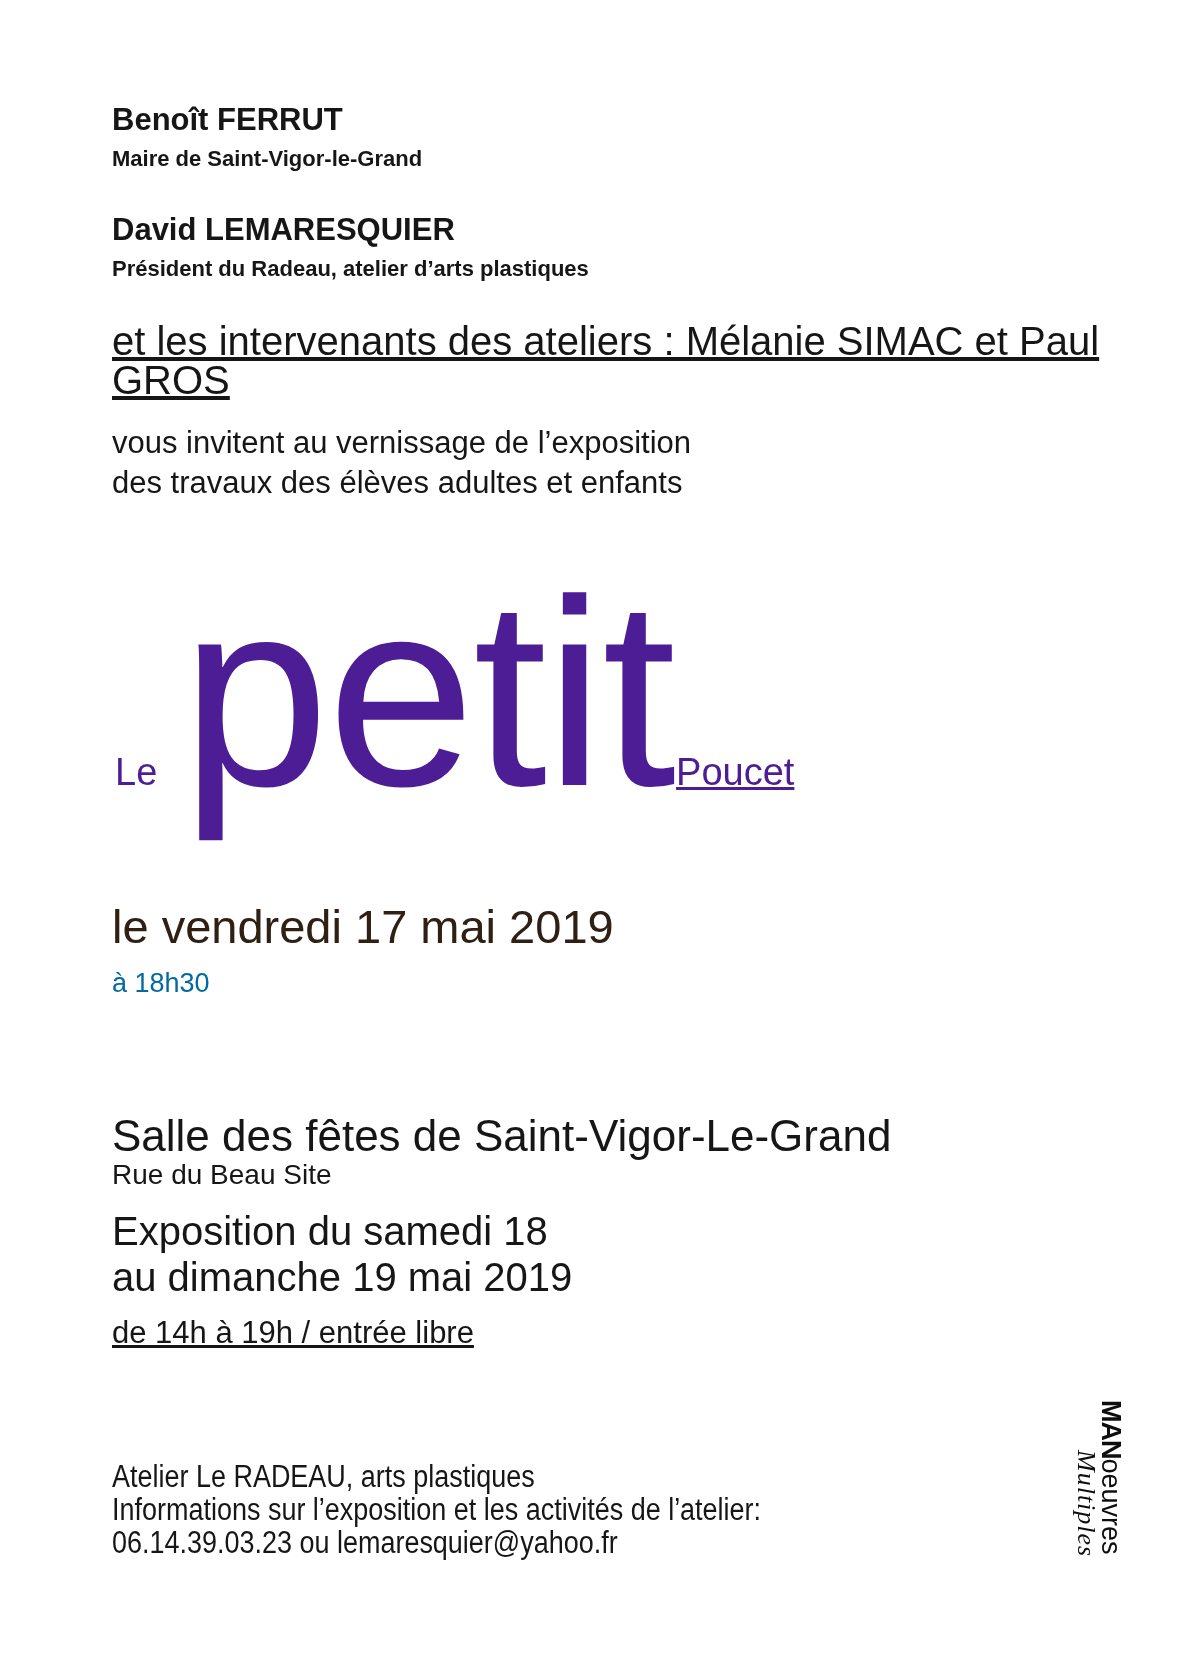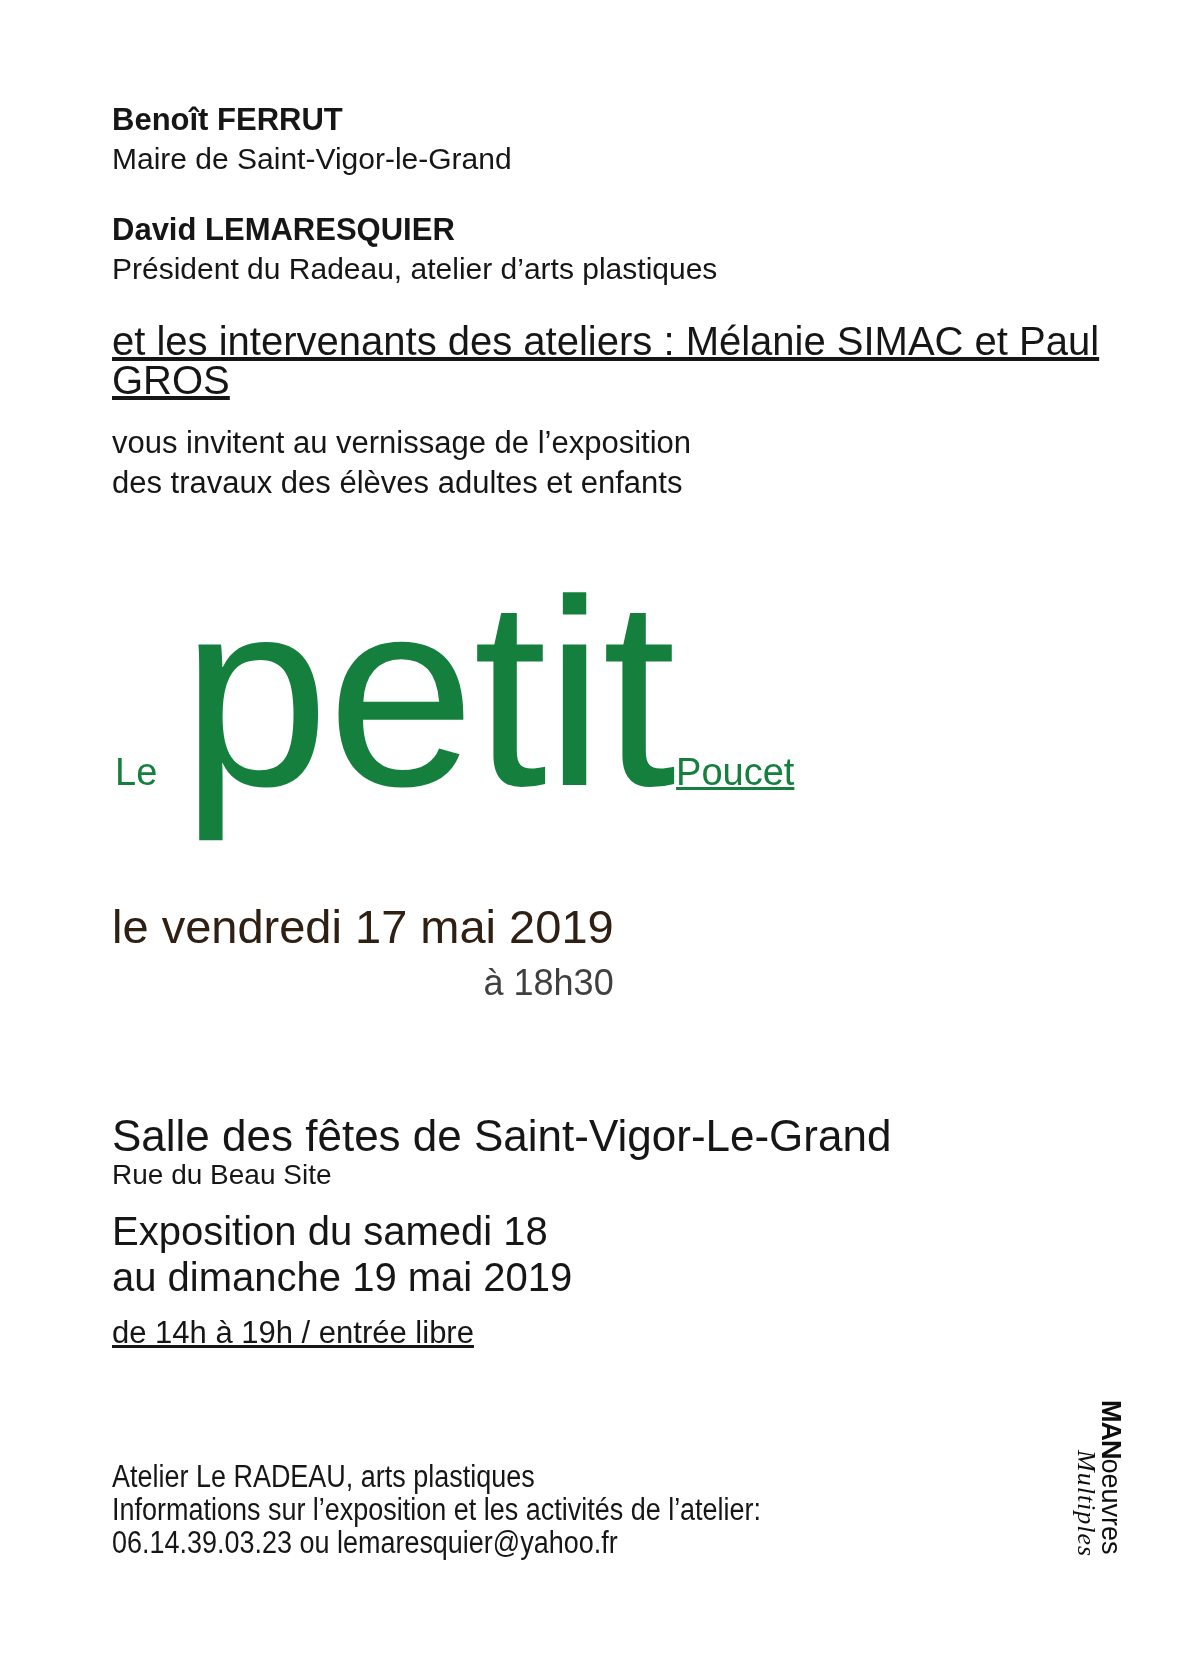--- a/index.html
+++ b/index.html
@@ -8,39 +8,39 @@
     width:1197px;height:1670px;
     margin:0 auto;
     background:#ffffff;
     overflow:hidden;
     font-family:"Liberation Sans","DejaVu Sans",sans-serif;
     color:#161616;
   }
   
   .hosts{position:absolute;left:112px;top:100px;}
   .host-name{font-size:31px;font-weight:700;line-height:39px;}
-  .host-role{font-size:30px;font-weight:400;line-height:39px;}
+  .host-role{font-size:22px;font-weight:700;line-height:39px;}
   .host + .host{margin-top:32px;}
   .intervenants{margin-top:34px;font-size:40px;line-height:39px;text-decoration:underline;}
   .invitation{margin-top:23px;font-size:31px;line-height:40px;}
 
   
   .title-row{
     position:absolute;left:112px;top:560px;
     display:flex;align-items:baseline;
-    line-height:1;white-space:nowrap;color:#15803d;
+    line-height:1;white-space:nowrap;color:#4c1d95;
   }
   .title-le{font-size:38px;margin-left:3px;}
   .title-petit{font-size:266px;margin-left:24px;letter-spacing:-2px;}
   .title-poucet{font-size:38px;margin-left:2px;text-decoration:underline;}
 
   
-  .when{position:absolute;left:112px;top:900px;text-align:right;}
+  .when{position:absolute;left:112px;top:900px;}
   .date-line{font-size:47px;line-height:54px;color:#2f2013;}
-  .time-line{font-size:36px;line-height:44px;margin-top:7px;color:#404040;}
+  .time-line{font-size:27px;line-height:44px;margin-top:7px;color:#0369a1;}
 
   
   .where{position:absolute;left:112px;top:1115px;}
   .venue-name{font-size:44px;line-height:42px;}
   .venue-street{font-size:28px;line-height:36px;}
   .expo{margin-top:15px;font-size:40px;line-height:46px;}
   .hours{margin-top:13px;font-size:31px;line-height:40px;text-decoration:underline;}
 
   
   .contact{

